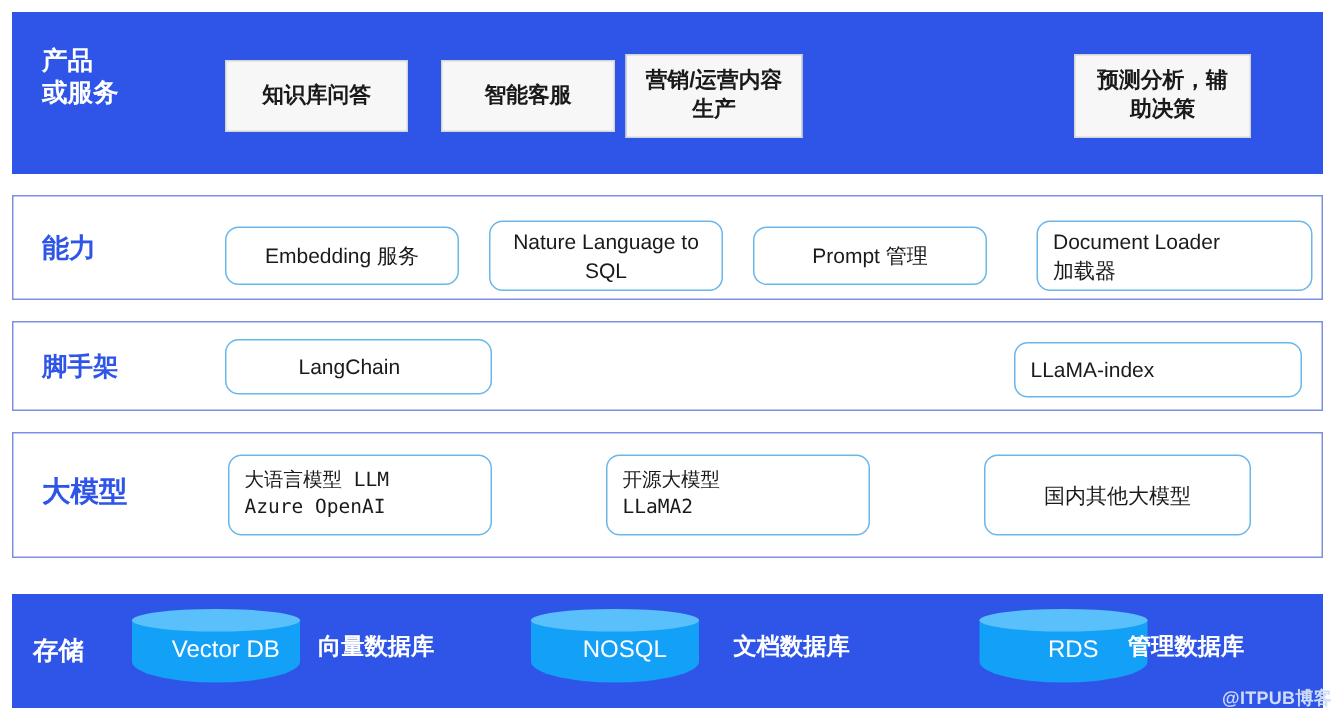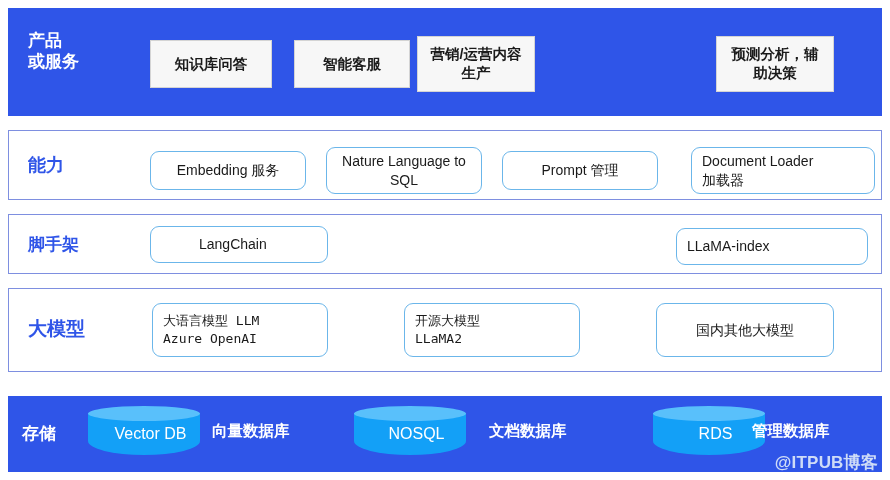--- a/index.html
+++ b/index.html
@@ -132,24 +132,24 @@
   .store-text {
     position: absolute;
     color: #ffffff;
     font-size: 15.5px;
     font-weight: bold;
     white-space: nowrap;
   }
 
   .watermark {
     position: absolute;
-    right: 12px;
+    right: 2px;
     bottom: 6px;
     color: #cfdcf7;
-    font-size: 17px;
+    font-size: 12px;
     font-weight: bold;
     letter-spacing: 0.2px;
   }
 </style>
 </head>
 <body>
 
 <div id="canvas">
 
   <div class="band blue" style="top:8px; height:108px;"></div>

